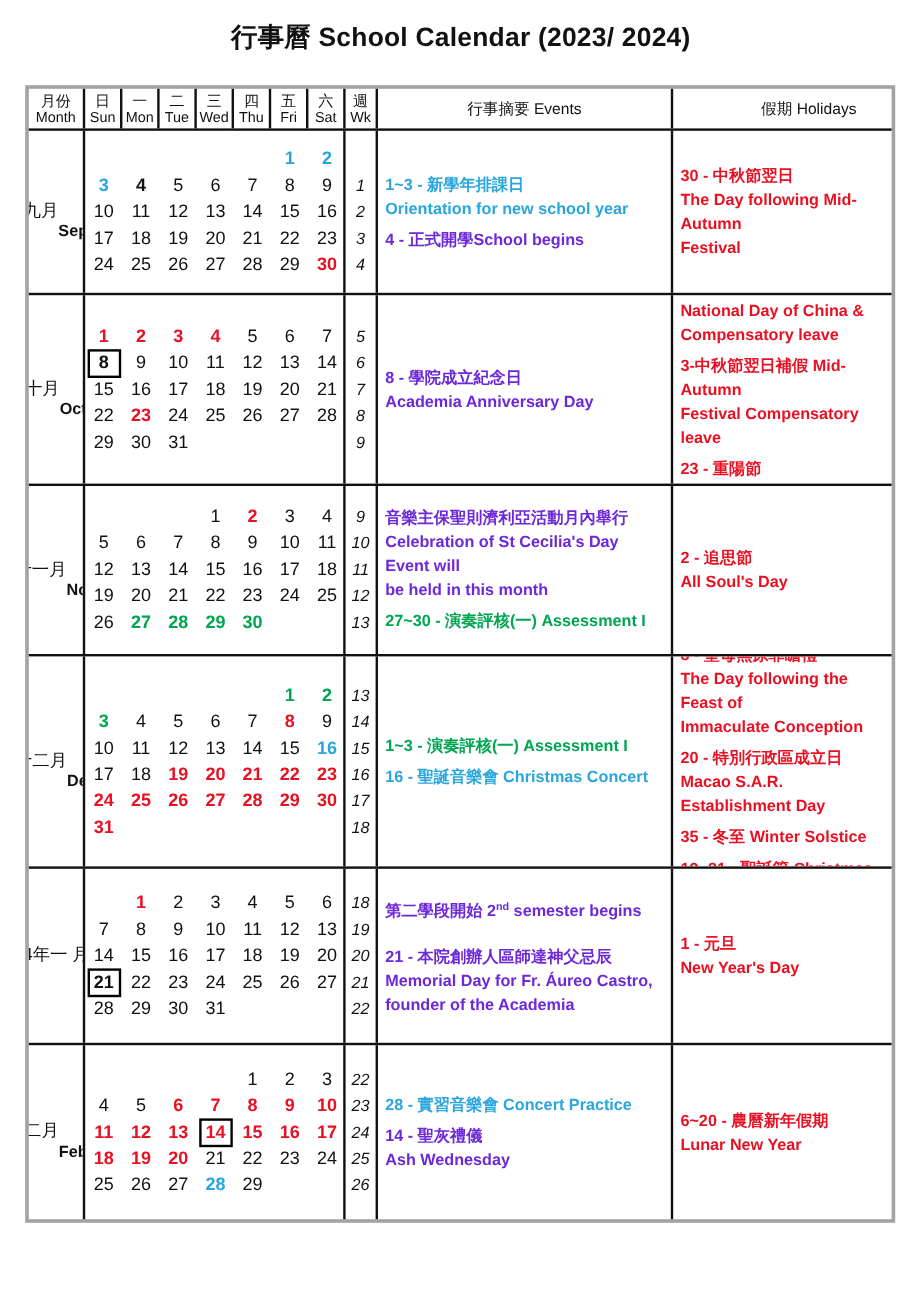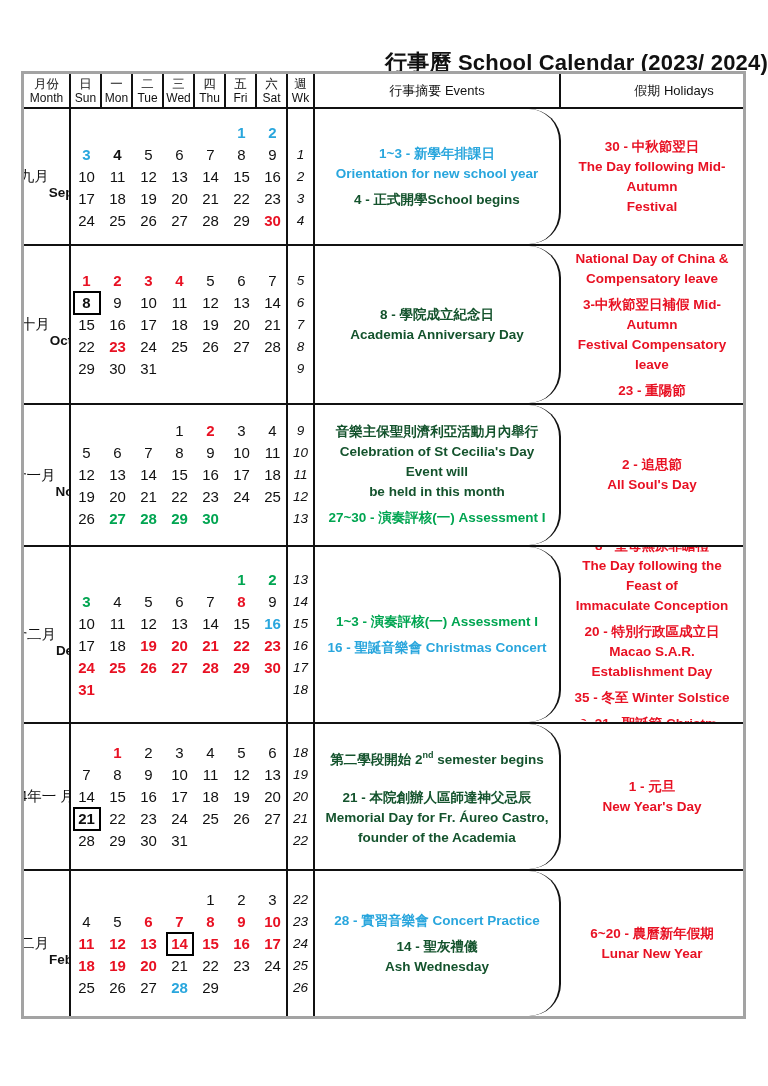--- a/index.html
+++ b/index.html
@@ -2,21 +2,21 @@
 <html style="--red: #e81123; --blue: #29a6dd; --green: #00a551;"><head>
 <meta charset="utf-8">
 <style>
   html,body{margin:0;padding:0;}
   body{
     width:768px;height:1086px;background:#ffffff;position:relative;
     font-family:"Liberation Sans",sans-serif;color:#111;
     -webkit-font-smoothing:antialiased;
   }
   .title{
-    position:absolute;top:48px;left:0;width:100%;text-align:right;
+    position:absolute;top:16px;left:0;width:100%;text-align:center;
     font-size:22px;font-weight:bold;letter-spacing:0.2px;
   }
   .cal{
     position:absolute;left:21px;top:71px;width:725px;
     border:3px solid #a3a3a3;box-sizing:border-box;background:#fff;
   }
   .row{display:flex;border-bottom:2.5px solid #111;align-items:stretch;}
   .row:last-child{border-bottom:none;}
   .cell{border-right:2.5px solid #111;box-sizing:border-box;overflow:hidden;}
   .cell.last{border-right:none;}
@@ -39,29 +39,29 @@
   
   .days-grid,.wk-col{display:flex;flex-direction:column;justify-content:center;height:100%;}
   .week-row{display:flex;height:22px;flex:0 0 22px;}
   .day{width:31px;flex:0 0 31px;text-align:center;line-height:22px;font-size:15px;}
   .wk-num{height:22px;flex:0 0 22px;text-align:center;line-height:22px;
     font-size:13.5px;font-style:italic;}
   .bold{font-weight:bold;}
   .c-red{color:var(--red);}
   .c-blue{color:var(--blue);}
   .c-green{color:var(--green);}
-  .c-black{color:#14532d;}
+  .c-black{color:#6d28d9;}
   .boxed{
     display:inline-block;border:2.5px solid #000;box-sizing:border-box;
     min-width:28px;height:24px;line-height:19px;padding:0 3px;margin:-1px 0;
     font-weight:bold;
   }
   
   .txt-cell{display:flex;flex-direction:column;justify-content:center;
-    text-align:center;padding:2px 6px;height:100%;box-sizing:border-box;border-radius:32px;}
+    padding:2px 6px;height:100%;box-sizing:border-box;}
   .para{margin:3px 0;font-weight:bold;font-size:13.5px;line-height:20px;}
   .para.gap{margin-top:16px;}
   .para sup{font-size:9px;}
 </style>
 </head>
 <body>
 
 <div class="title">行事曆 School Calendar (2023/ 2024)</div>
 
 <div class="cal">

